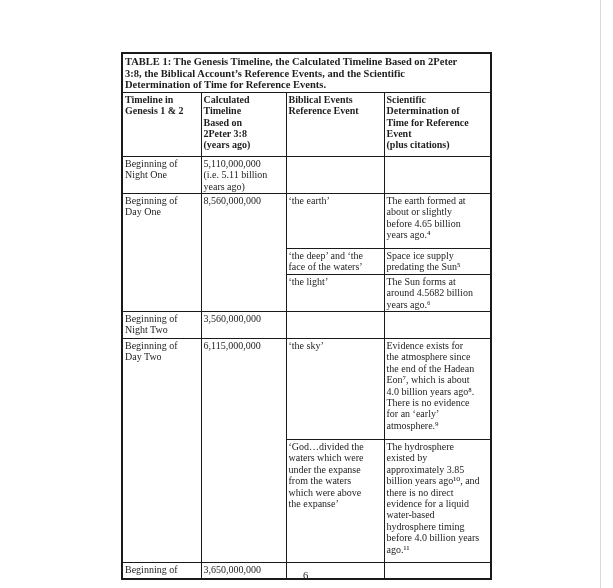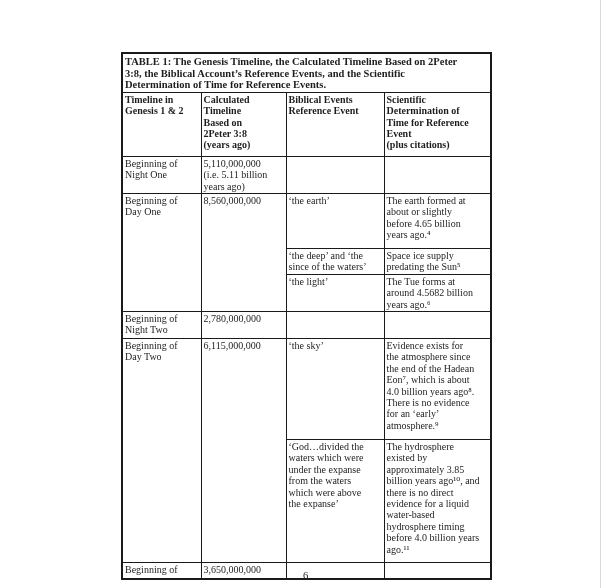--- a/index.html
+++ b/index.html
@@ -124,36 +124,36 @@
     <td rowspan="3">8,560,000,000</td>
     <td>‘the earth’</td>
     <td>The earth formed at
 about or slightly
 before 4.65 billion
 years ago.⁴</td>
   </tr>
 
   <tr class="r-day-one-b">
     <td>‘the deep’ and ‘the
-since of the waters’</td>
+face of the waters’</td>
     <td>Space ice supply
 predating the Sun⁵</td>
   </tr>
 
   <tr class="r-day-one-c">
     <td>‘the light’</td>
-    <td>The Tue forms at
+    <td>The Sun forms at
 around 4.5682 billion
 years ago.⁶</td>
   </tr>
 
   <tr class="r-night-two">
     <td>Beginning of
 Night Two</td>
-    <td>2,780,000,000</td>
+    <td>3,560,000,000</td>
     <td></td>
     <td></td>
   </tr>
 
   <tr class="r-day-two-a">
     <td rowspan="2">Beginning of
 Day Two</td>
     <td rowspan="2">6,115,000,000</td>
     <td>‘the sky’</td>
     <td>Evidence exists for

